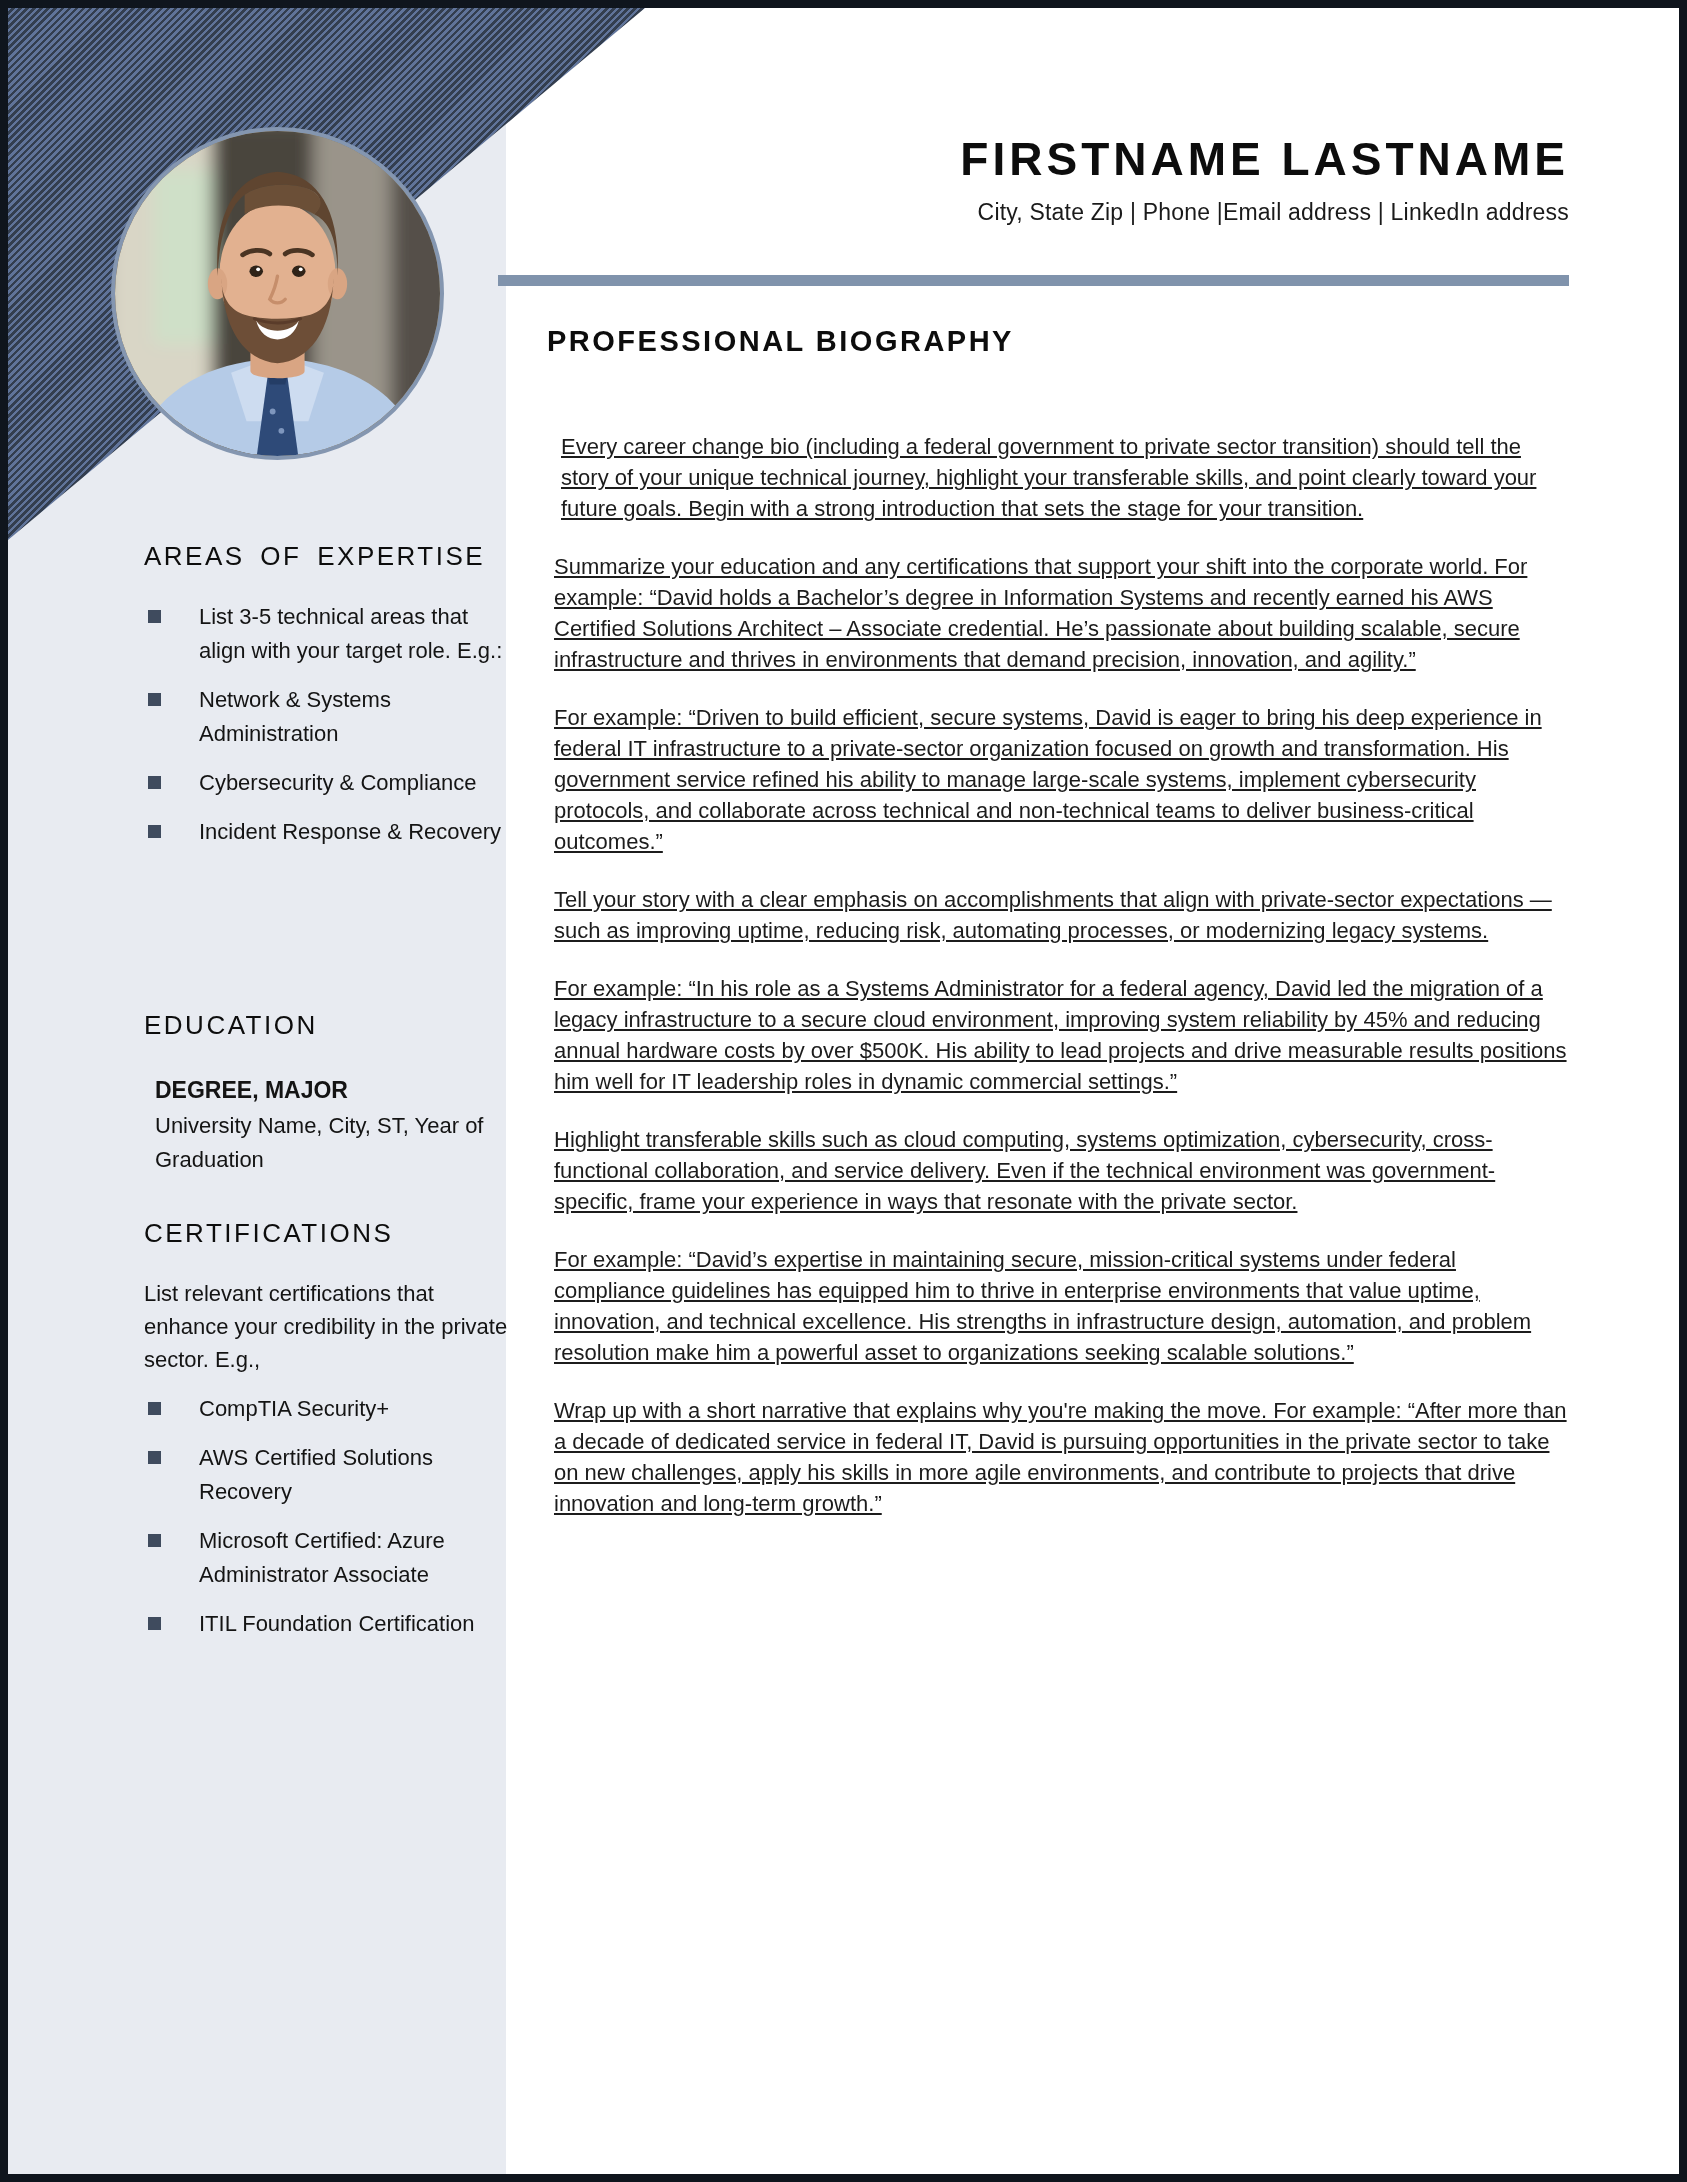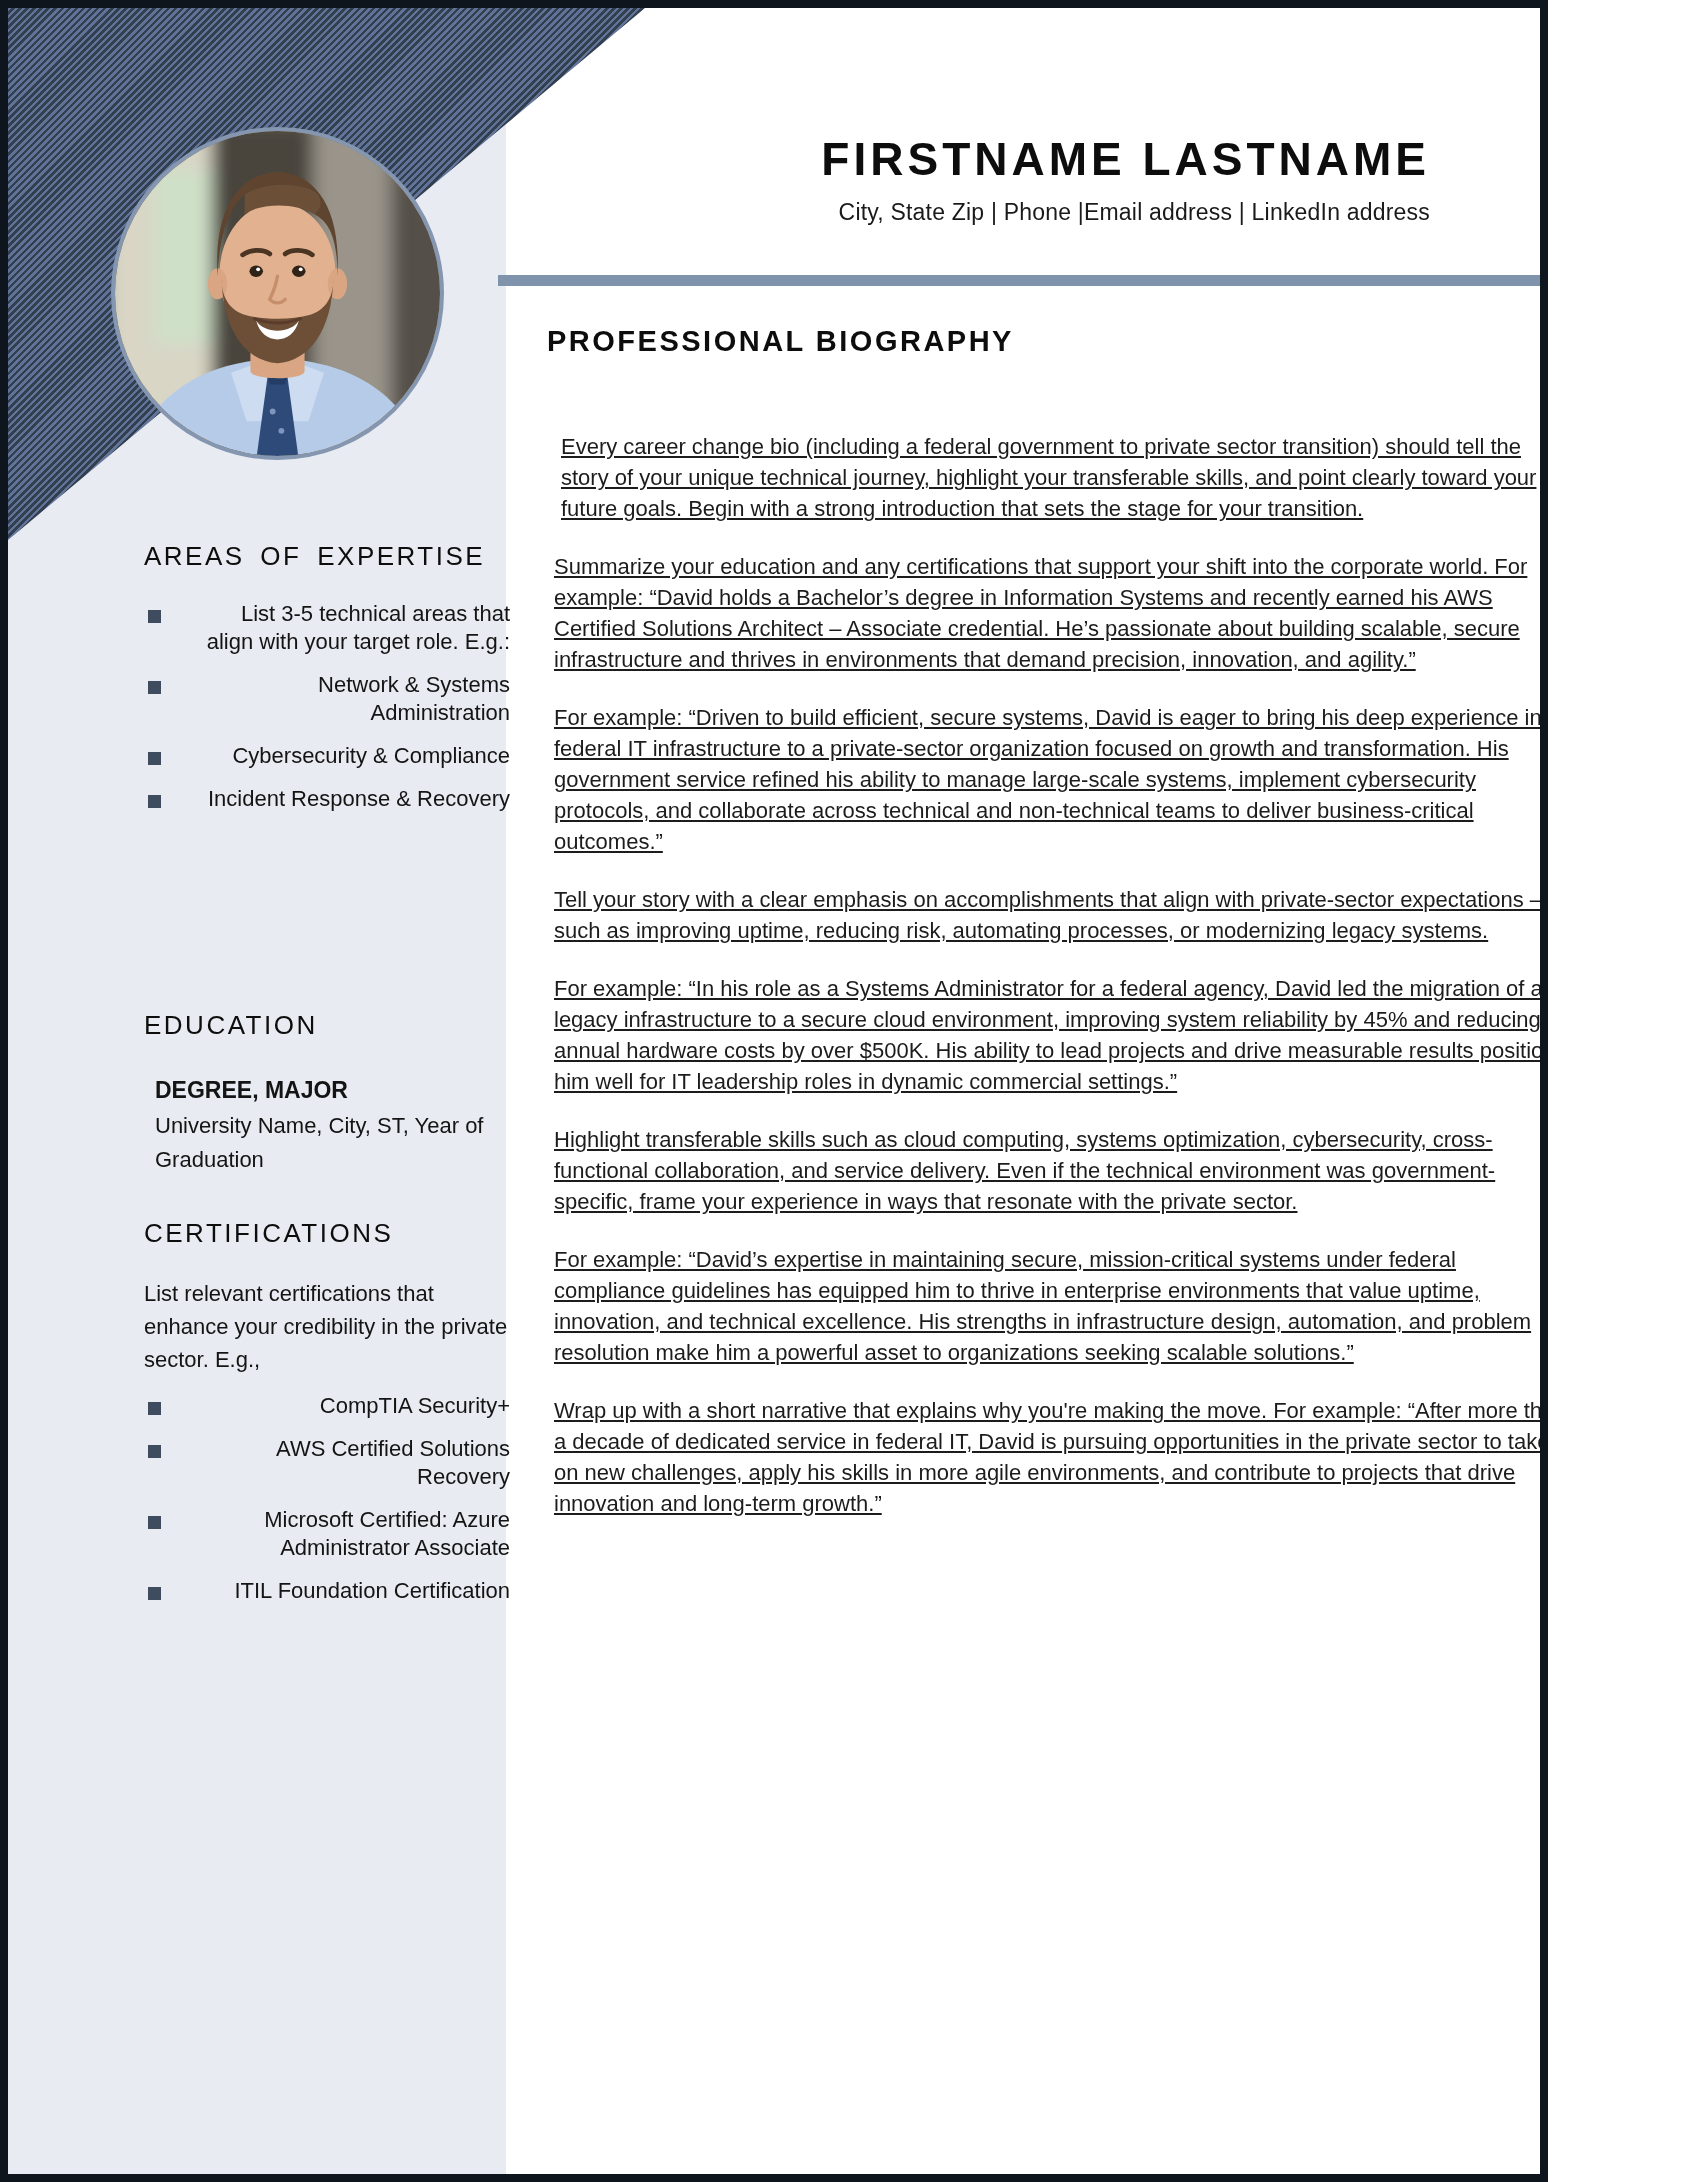--- a/index.html
+++ b/index.html
@@ -1,18 +1,18 @@
 <!DOCTYPE html>
 <html><head>
 <meta charset="utf-8">
 <style>
   html,body{margin:0;padding:0;background:#ffffff;}
   .page{
     position:relative;
-    width:1548px;height:2182px;
+    width:1687px;height:2182px;
     box-sizing:border-box;
     border:8px solid #0f151d;
     background:#ffffff;
     font-family:"Liberation Sans", sans-serif;
     overflow:hidden;
     padding-left:48px;
   }
   .content{position:absolute;inset:0;}
   
   .sidebar{
@@ -65,21 +65,21 @@
   .sec-expertise{top:533px;}
   .sec-education{top:1002px;}
   .sec-certifications{top:1210px;}
   .side-heading{
     margin:0 0 28px 0;padding-left:8px;
     font-size:26px;font-weight:400;letter-spacing:2.5px;word-spacing:6px;color:#0d0d0d;
   }
   .side-list{list-style:none;margin:0;padding:0;}
   .side-list li{
     position:relative;padding-left:63px;margin:0 0 15px 0;
-    font-size:22px;line-height:28px;text-align:right;
+    font-size:22px;line-height:34px;
   }
   .side-list li .sq{
     position:absolute;left:12px;top:10px;width:13px;height:13px;
     background:#3f4b5e;
   }
   .edu-block{padding-left:19px;margin-top:32px;font-size:22px;line-height:34px;}
   .edu-degree{font-weight:700;font-size:23px;margin:0 0 2px 0;}
   .edu-school{margin:0;}
   .cert-intro{
     margin:6px 0 16px 0;padding-left:8px;font-size:22px;line-height:33px;

